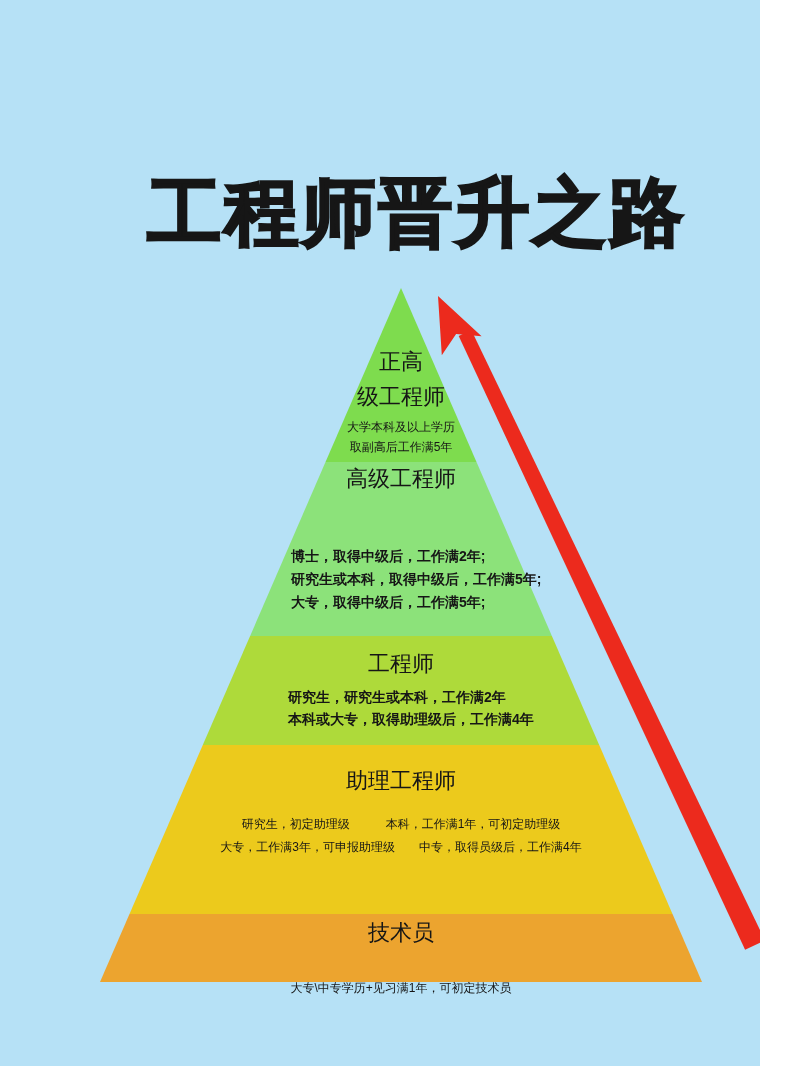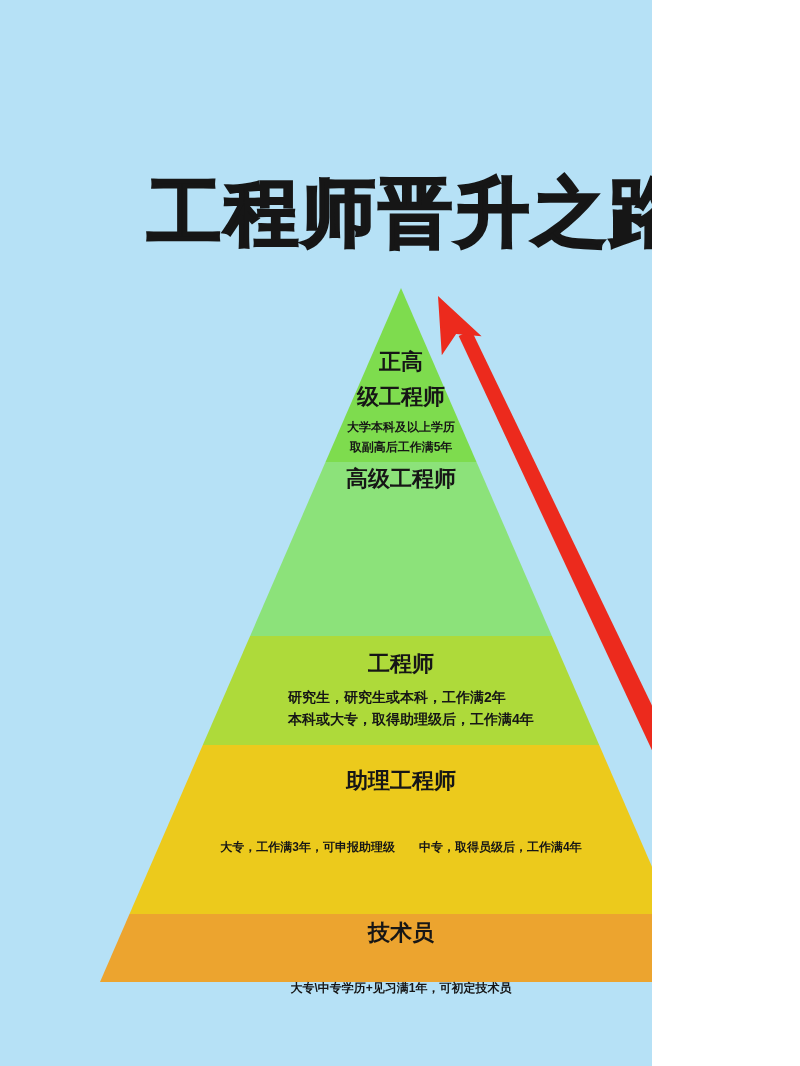--- a/index.html
+++ b/index.html
@@ -6,21 +6,21 @@
     --bg:#b6e1f6;
     --ink:#161616;
   }
   html,body{margin:0;padding:0;}
   body{
     font-family:"Liberation Sans","DejaVu Sans",sans-serif;
     background:#ffffff;
   }
   .canvas{
     position:relative;
-    width:652px;
+    width:760px;
     height:1066px;
     background:var(--bg);
     overflow:hidden;
   }
   .title{
     position:absolute;
     left:417px;
     top:174px;
     transform:translateX(-50%);
     margin:0;
@@ -34,21 +34,21 @@
   }
   .pyramid-svg{
     position:absolute;
     left:0;top:0;
     width:800px;height:1066px;
     display:block;
   }
   .txt{
     position:absolute;
     color:var(--ink);
-    font-weight:700;
+    font-weight:400;
     white-space:nowrap;
   }
   .ctr{
     left:401px;
     transform:translateX(-50%);
     text-align:center;
   }
   .hdr{
     font-size:22px;
     line-height:22px;
@@ -88,26 +88,32 @@
       <polygon points="438,296 481.6,336.2 456.1,333.9 441.8,355.2" fill="#ec2a1d"></polygon>
     </g>
   </svg>
 
   <div class="txt ctr hdr" style="top:351px">正高</div>
   <div class="txt ctr hdr" style="top:386px">级工程师</div>
   <div class="txt ctr body" style="top:420px">大学本科及以上学历</div>
   <div class="txt ctr body" style="top:440px">取副高后工作满5年</div>
 
   <div class="txt ctr hdr" style="top:468px">高级工程师</div>
+  <div class="body-block" style="left:291px;top:545px">
+    <div>博士，取得中级后，工作满2年;</div>
+    <div>研究生或本科，取得中级后，工作满5年;</div>
+    <div>大专，取得中级后，工作满5年;</div>
+  </div>
 
   <div class="txt ctr hdr" style="top:653px">工程师</div>
   <div class="body-block lh22" style="left:288px;top:686px">
     <div>研究生，研究生或本科，工作满2年</div>
     <div>本科或大专，取得助理级后，工作满4年</div>
   </div>
 
   <div class="txt ctr hdr" style="top:770px">助理工程师</div>
+  <div class="txt ctr body" style="top:817px">研究生，初定助理级　　　本科，工作满1年，可初定助理级</div>
   <div class="txt ctr body" style="top:840px">大专，工作满3年，可申报助理级　　中专，取得员级后，工作满4年</div>
 
   <div class="txt ctr hdr" style="top:922px">技术员</div>
   <div class="txt ctr body" style="top:981px">大专\中专学历+见习满1年，可初定技术员</div>
 
 </div>
 
 </body></html>

